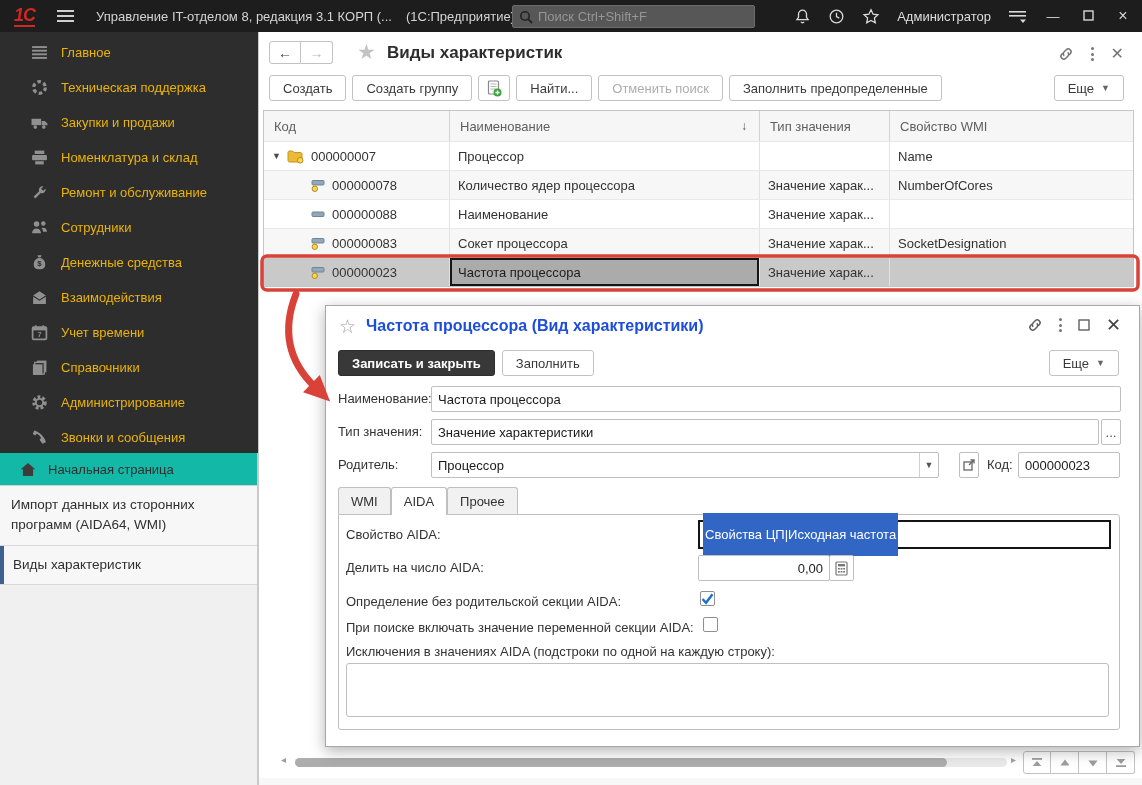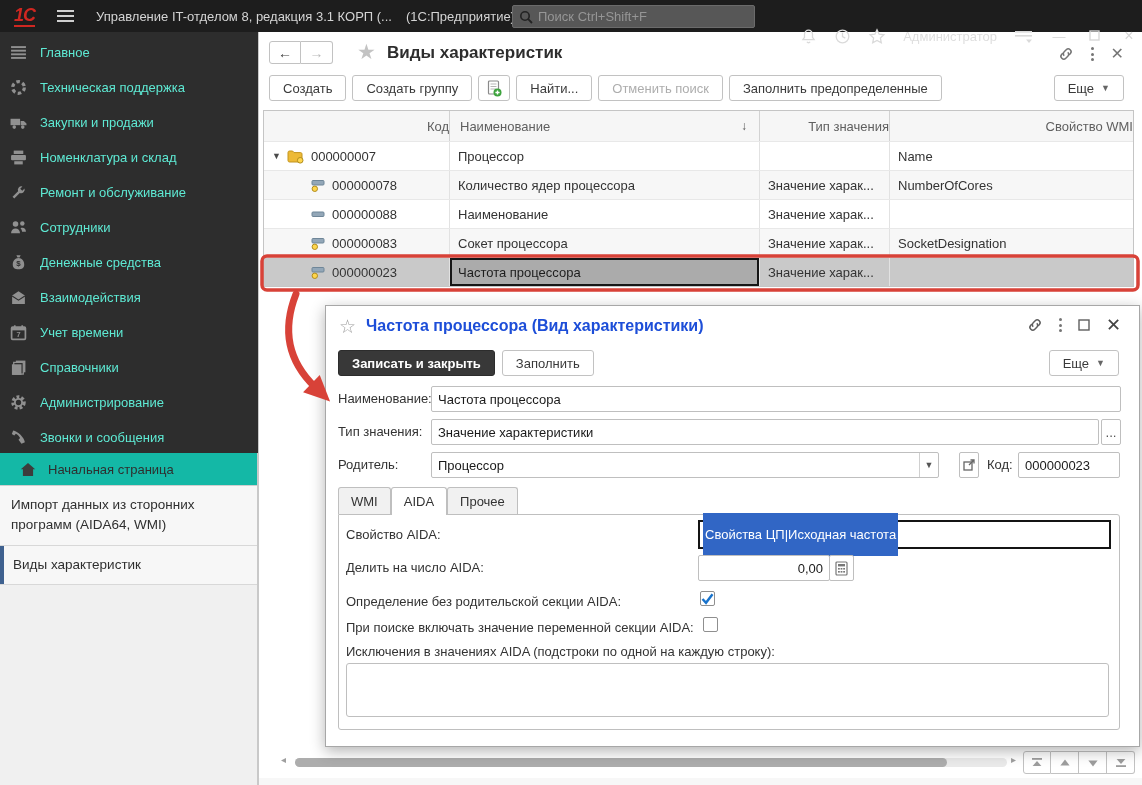--- a/index.html
+++ b/index.html
@@ -10,28 +10,28 @@
   .titlebar { position:absolute; left:0; top:0; width:1142px; height:32px; background:#1d1d1d; display:flex; align-items:center; z-index:5; }
   .logo { margin-left:14px; font-size:18px; font-weight:800; font-style:italic; color:#cf2721; letter-spacing:-1px; border-bottom:2px solid #cf2721; line-height:20px; }
   .tb-burger { margin-left:22px; display:flex; flex-direction:column; gap:3px; cursor:pointer; }
   .tb-burger i { display:block; width:17px; height:2px; background:#cfcfcf; }
   .tb-title { margin-left:22px; color:#d4d4d4; font-size:13px; white-space:nowrap; }
   .tb-prod { margin-left:14px; color:#d4d4d4; font-size:13px; }
   .tb-search { position:absolute; left:512px; top:5px; width:243px; height:23px; background:#575757; border:1px solid #6b6b6b; border-radius:2px; display:flex; align-items:center; }
   .tb-search svg { margin:0 5px 0 6px; }
   .tb-search input { flex:1; background:transparent; border:none; outline:none; color:#d8d8d8; font-size:13px; }
   .tb-search input::placeholder { color:#969696; }
-  .tb-right { position:absolute; right:4px; top:0; height:32px; display:flex; align-items:center; gap:17px;margin-top:20px; }
+  .tb-right { position:absolute; right:10px; top:0; height:32px; display:flex; align-items:center; gap:17px; }
   .tb-ico { color:#dadada; display:flex; align-items:center; cursor:pointer; }
   .tb-user { color:#dedede; font-size:13px; cursor:pointer; }
   .winbtn { color:#d7d7d7; font-size:13px; width:18px; text-align:center; cursor:pointer; }
 
   
   .sidebar-dark { position:absolute; left:0; top:32px; width:258px; height:421px; background:#2d2d2d; padding-top:3px; }
-  .sd-item { height:35px; display:flex; align-items:center; padding-left:10px; gap:13px; color:#5eead4; font-size:13px; cursor:pointer; }
+  .sd-item { height:35px; display:flex; align-items:center; padding-left:31px; gap:13px; color:#eab308; font-size:13px; cursor:pointer; }
   .sd-item svg { flex:0 0 17px; }
   .sidebar-light { position:absolute; left:0; top:453px; width:258px; height:332px; background:#f0f0f0; border-right:1px solid #c9c9c9; }
   .sl-home { height:33px; background:#14b8a6; border-bottom:1px solid #cfcfcf; display:flex; align-items:center; gap:12px; padding-left:20px; color:#2f2f2f; cursor:pointer; }
   .sl-item { background:#f7f7f7; border-bottom:1px solid #d8d8d8; padding:9px 12px 9px 11px; color:#2f2f2f; font-size:13.5px; line-height:1.5; cursor:pointer; position:relative; }
   .sl-item.active { padding-left:13px; }
   .sl-item.active::before { content:""; position:absolute; left:0; top:0; bottom:0; width:4px; background:#3f618f; }
 
   
   #main { position:absolute; left:258px; top:32px; width:884px; height:753px; background:#fff; border-left:1px solid #c9c9c9; }
   .navpair { position:absolute; left:10px; top:9px; display:flex; }
@@ -54,21 +54,21 @@
   .toolbar { position:absolute; left:10px; top:43px; display:flex; gap:6px;border-radius:13px; }
   .more-main { position:absolute; right:18px; top:43px; }
 
   
   .grid { position:absolute; left:4px; top:78px; width:871px; border:1px solid #c5c5c5; }
   .grow { display:flex; height:29px; align-items:stretch; background:#fff; }
   .grow.head { height:30px; background:#f6f6f6; color:#5f5f5f; }
   .grow.alt { background:#f7f7f7; }
   .grow.sel { background:#c9c9c9; }
   .gc { display:flex; align-items:center; padding-left:8px; overflow:hidden; white-space:nowrap; border-right:1px solid #e2e2e2; }
-  .grow.head .gc { border-right:1px solid #d2d2d2; padding-left:10px;justify-content:flex-end; }
+  .grow.head .gc { border-right:1px solid #d2d2d2; padding-left:10px; }
   .grow:not(.head) { border-top:1px solid #e8e8e8; }
   .c1 { width:186px; } .c2 { width:310px; position:relative; } .c3 { width:130px; } .c4 { width:243px; border-right:none !important; }
   .sort-arrow { margin-left:auto; margin-right:12px; color:#555; font-size:12px; }
   .tri { font-size:9px; color:#4a4a4a; margin-right:6px; } 
   .row-icon { margin:0 7px 0 39px; flex:0 0 14px; }
   .focus-cell { position:absolute; left:0; top:0; width:100%; height:100%; background:#ababab; border:2px solid #161616; display:flex; align-items:center; padding-left:6px; color:#1d1d1d; }
 
   
   .hscroll-arrow { position:absolute; font-size:10px; color:#9f9f9f; top:722px; cursor:pointer; }
   .hscroll-track { position:absolute; left:36px; top:726px; width:712px; height:9px; background:#eaeaea; border-radius:5px; }

